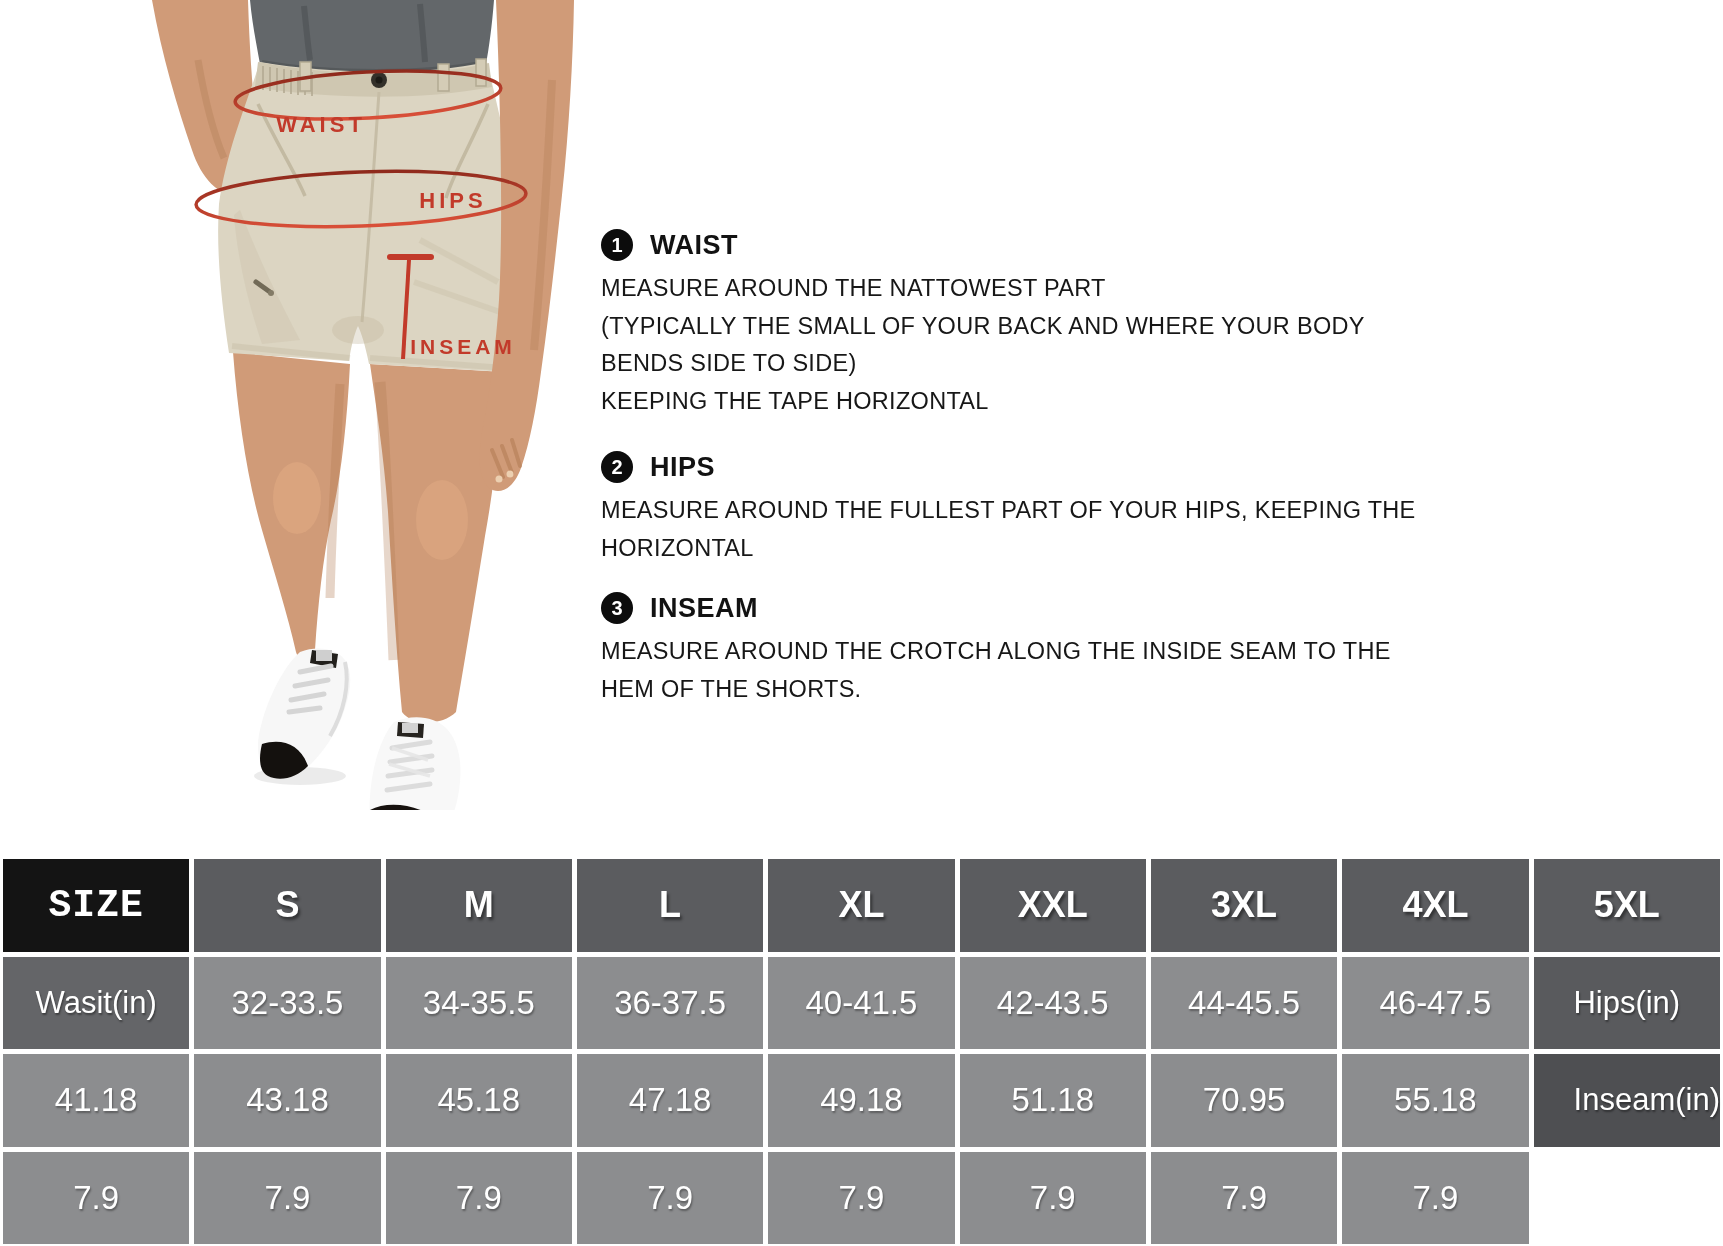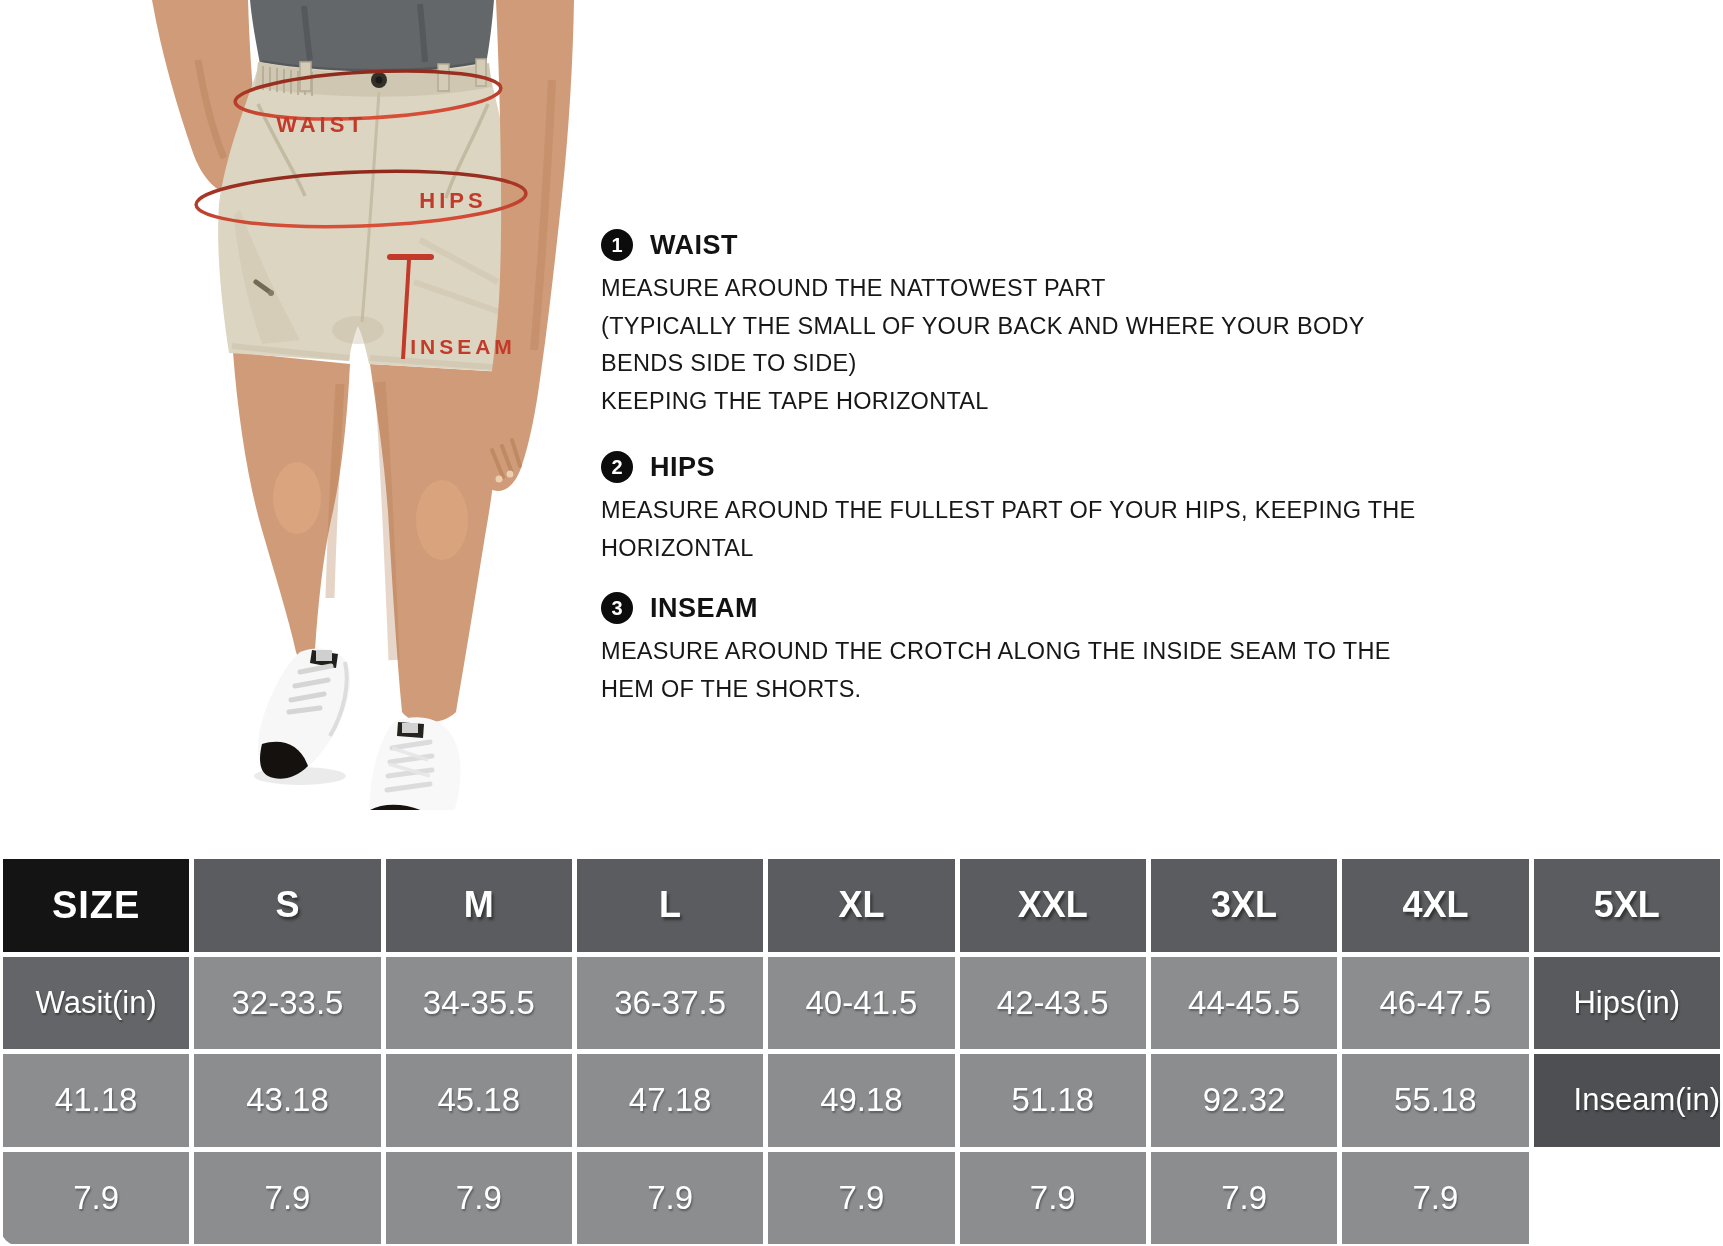--- a/index.html
+++ b/index.html
@@ -1,20 +1,19 @@
 <!DOCTYPE html>
 <html style="--canvas-bg: #ffffff; --accent-red: #c23a2a; --accent-red-dark: #8f2a1c; --text-dark: #171717; --shirt: #63676a; --shorts: #dcd5c2; --shorts-shadow: #c2b89f; --skin: #d09b78; --skin-shadow: #b07a52; --shoe: #f7f7f7; --sole: #16120e; --table-gap: #ffffff; --cell-size-bg: #141414; --cell-header-bg: #5b5c5f; --cell-label1-bg: #646568; --cell-label2-bg: #595a5d; --cell-label3-bg: #4e4f52; --cell-value-bg: #8c8d8f;"><head>
 <meta charset="utf-8">
 <style>
   html,body{margin:0;padding:0;background:#fff;}
   .canvas{
     position:relative;width:1723px;height:1246px;overflow:hidden;
     background:var(--canvas-bg,#fff);
     font-family:"Liberation Sans", sans-serif;
-    border-radius:20px;
   }
   
   .photo{position:absolute;left:0;top:0;width:700px;height:810px;}
   
   .instructions{position:absolute;left:601px;top:0;width:780px;height:820px;}
   .section{position:absolute;left:0;}
   .sec-1{top:229px}.sec-2{top:451px}.sec-3{top:592px}
   .sec-head{display:flex;align-items:center;gap:17px;}
   .badge{
     width:32px;height:32px;border-radius:50%;background:#0c0c0c;color:#fff;
@@ -23,21 +22,21 @@
   }
   .sec-title{font-size:27px;font-weight:700;color:#121212;letter-spacing:.5px;}
   .sec-body{margin-top:9px;font-size:23.5px;line-height:37.6px;color:var(--text-dark,#171717);letter-spacing:.3px;white-space:nowrap;}
   
   .size-table{
     position:absolute;left:3px;right:3px;top:859px;bottom:2px;
     display:grid;grid-template-columns:repeat(9,1fr);grid-template-rows:repeat(4,1fr);
     gap:5px;background:var(--table-gap,#fff);
   }
   .cell{display:flex;align-items:center;justify-content:center;color:#fff;}
-  .cell-size{background:var(--cell-size-bg,#141414);font-size:38px;font-weight:800;letter-spacing:1px;}
+  .cell-size{background:var(--cell-size-bg,#141414);font-size:38px;font-weight:800;letter-spacing:1px;font-family:Liberation Mono, monospace;}
   .cell-header{background:var(--cell-header-bg,#5b5c5f);font-size:36px;font-weight:700;text-shadow:2px 3px 3px rgba(0,0,0,.45);}
   .cell-label{font-size:31px;text-shadow:1px 2px 2px rgba(0,0,0,.4);}
   .label-1{background:var(--cell-label1-bg,#646568);}
   .label-2{background:var(--cell-label2-bg,#595a5d);}
   .label-3{background:var(--cell-label3-bg,#4e4f52);padding-left:40px;}
   .cell-value{background:var(--cell-value-bg,#8c8d8f);font-size:33px;text-shadow:1px 2px 2px rgba(0,0,0,.35);}
   
   .ann-text{font-family:"Liberation Sans",sans-serif;font-weight:700;letter-spacing:4px;}
 </style>
 </head>
@@ -197,21 +196,21 @@
     <div class="cell cell-value">44-45.5</div>
     <div class="cell cell-value">46-47.5</div>
 
     <div class="cell cell-label label-2">Hips(in)</div>
     <div class="cell cell-value">41.18</div>
     <div class="cell cell-value">43.18</div>
     <div class="cell cell-value">45.18</div>
     <div class="cell cell-value">47.18</div>
     <div class="cell cell-value">49.18</div>
     <div class="cell cell-value">51.18</div>
-    <div class="cell cell-value">92.32</div>
+    <div class="cell cell-value">70.95</div>
     <div class="cell cell-value">55.18</div>
 
     <div class="cell cell-label label-3">Inseam(in)</div>
     <div class="cell cell-value">7.9</div>
     <div class="cell cell-value">7.9</div>
     <div class="cell cell-value">7.9</div>
     <div class="cell cell-value">7.9</div>
     <div class="cell cell-value">7.9</div>
     <div class="cell cell-value">7.9</div>
     <div class="cell cell-value">7.9</div>

